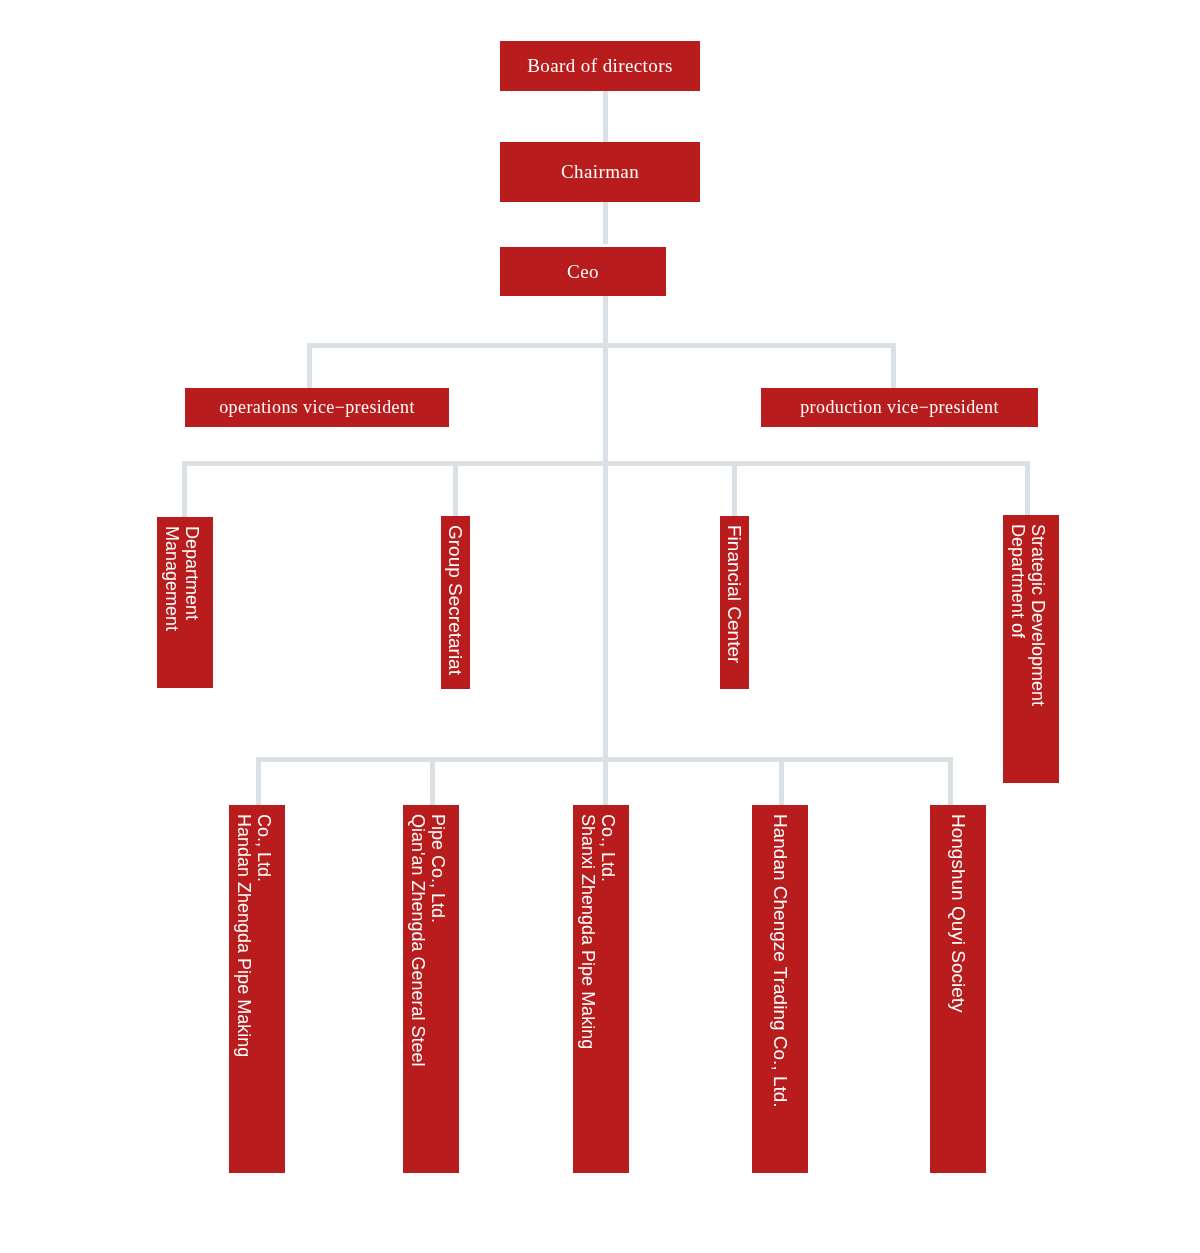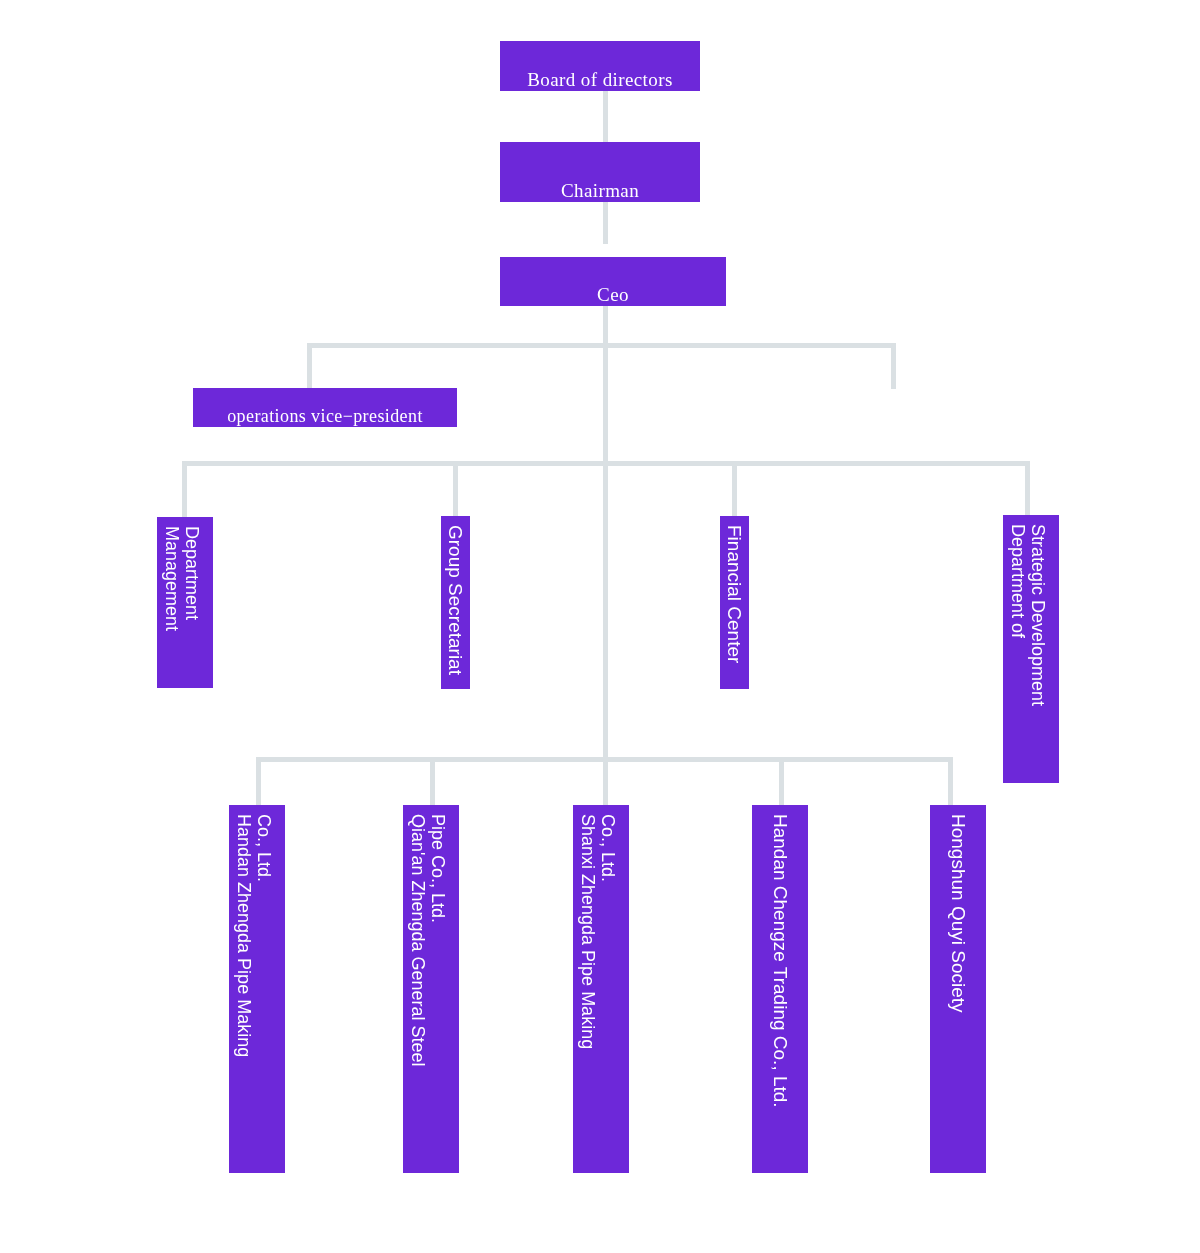--- a/index.html
+++ b/index.html
@@ -12,25 +12,25 @@
   #chart{position:relative;width:1200px;height:1253px;}
 
   
   .line{position:absolute;background:#dae0e3;}
   .vline{width:5px;}
   .hline{height:5px;}
 
   
   .box{
     position:absolute;
-    background:#6d28d9;
+    background:#b91c1c;
     color:#ffffff;
     box-sizing:border-box;
     display:flex;
-    align-items:flex-end;
+    align-items:center;
     justify-content:center;
     text-align:center;
   }
   
   .box.horiz{
     font-family:"Liberation Serif", serif;
     font-size:19px;
     letter-spacing:.4px;
     line-height:1.15;
     padding:0 14px;
@@ -93,28 +93,31 @@
   <div class="line vline" style="left:948px;top:757px;height:50px;"></div>
 
   <div class="box horiz" style="left:500px;top:41px;width:200px;height:50px;">
     <span>Board of directors</span>
   </div>
 
   <div class="box horiz" style="left:500px;top:142px;width:200px;height:60px;">
     <span>Chairman</span>
   </div>
 
-  <div class="box horiz" style="left:500px;top:257px;width:226px;height:49px;">
+  <div class="box horiz" style="left:500px;top:247px;width:166px;height:49px;">
     <span>Ceo</span>
   </div>
 
-  <div class="box horiz vp" style="left:185px;top:388px;width:264px;height:39px;margin-left:8px;">
+  <div class="box horiz vp" style="left:185px;top:388px;width:264px;height:39px;">
     <span>operations vice−president</span>
   </div>
 
+  <div class="box horiz vp" style="left:761px;top:388px;width:277px;height:39px;">
+    <span>production vice−president</span>
+  </div>
 
   <div class="box vert two" style="left:157px;top:517px;width:56px;height:171px;">
     <div class="vwrap">
       <span class="vtext">Management</span>
       <span class="vtext">Department</span>
     </div>
   </div>
 
   <div class="box vert" style="left:441px;top:516px;width:29px;height:173px;">
     <div class="vwrap">

